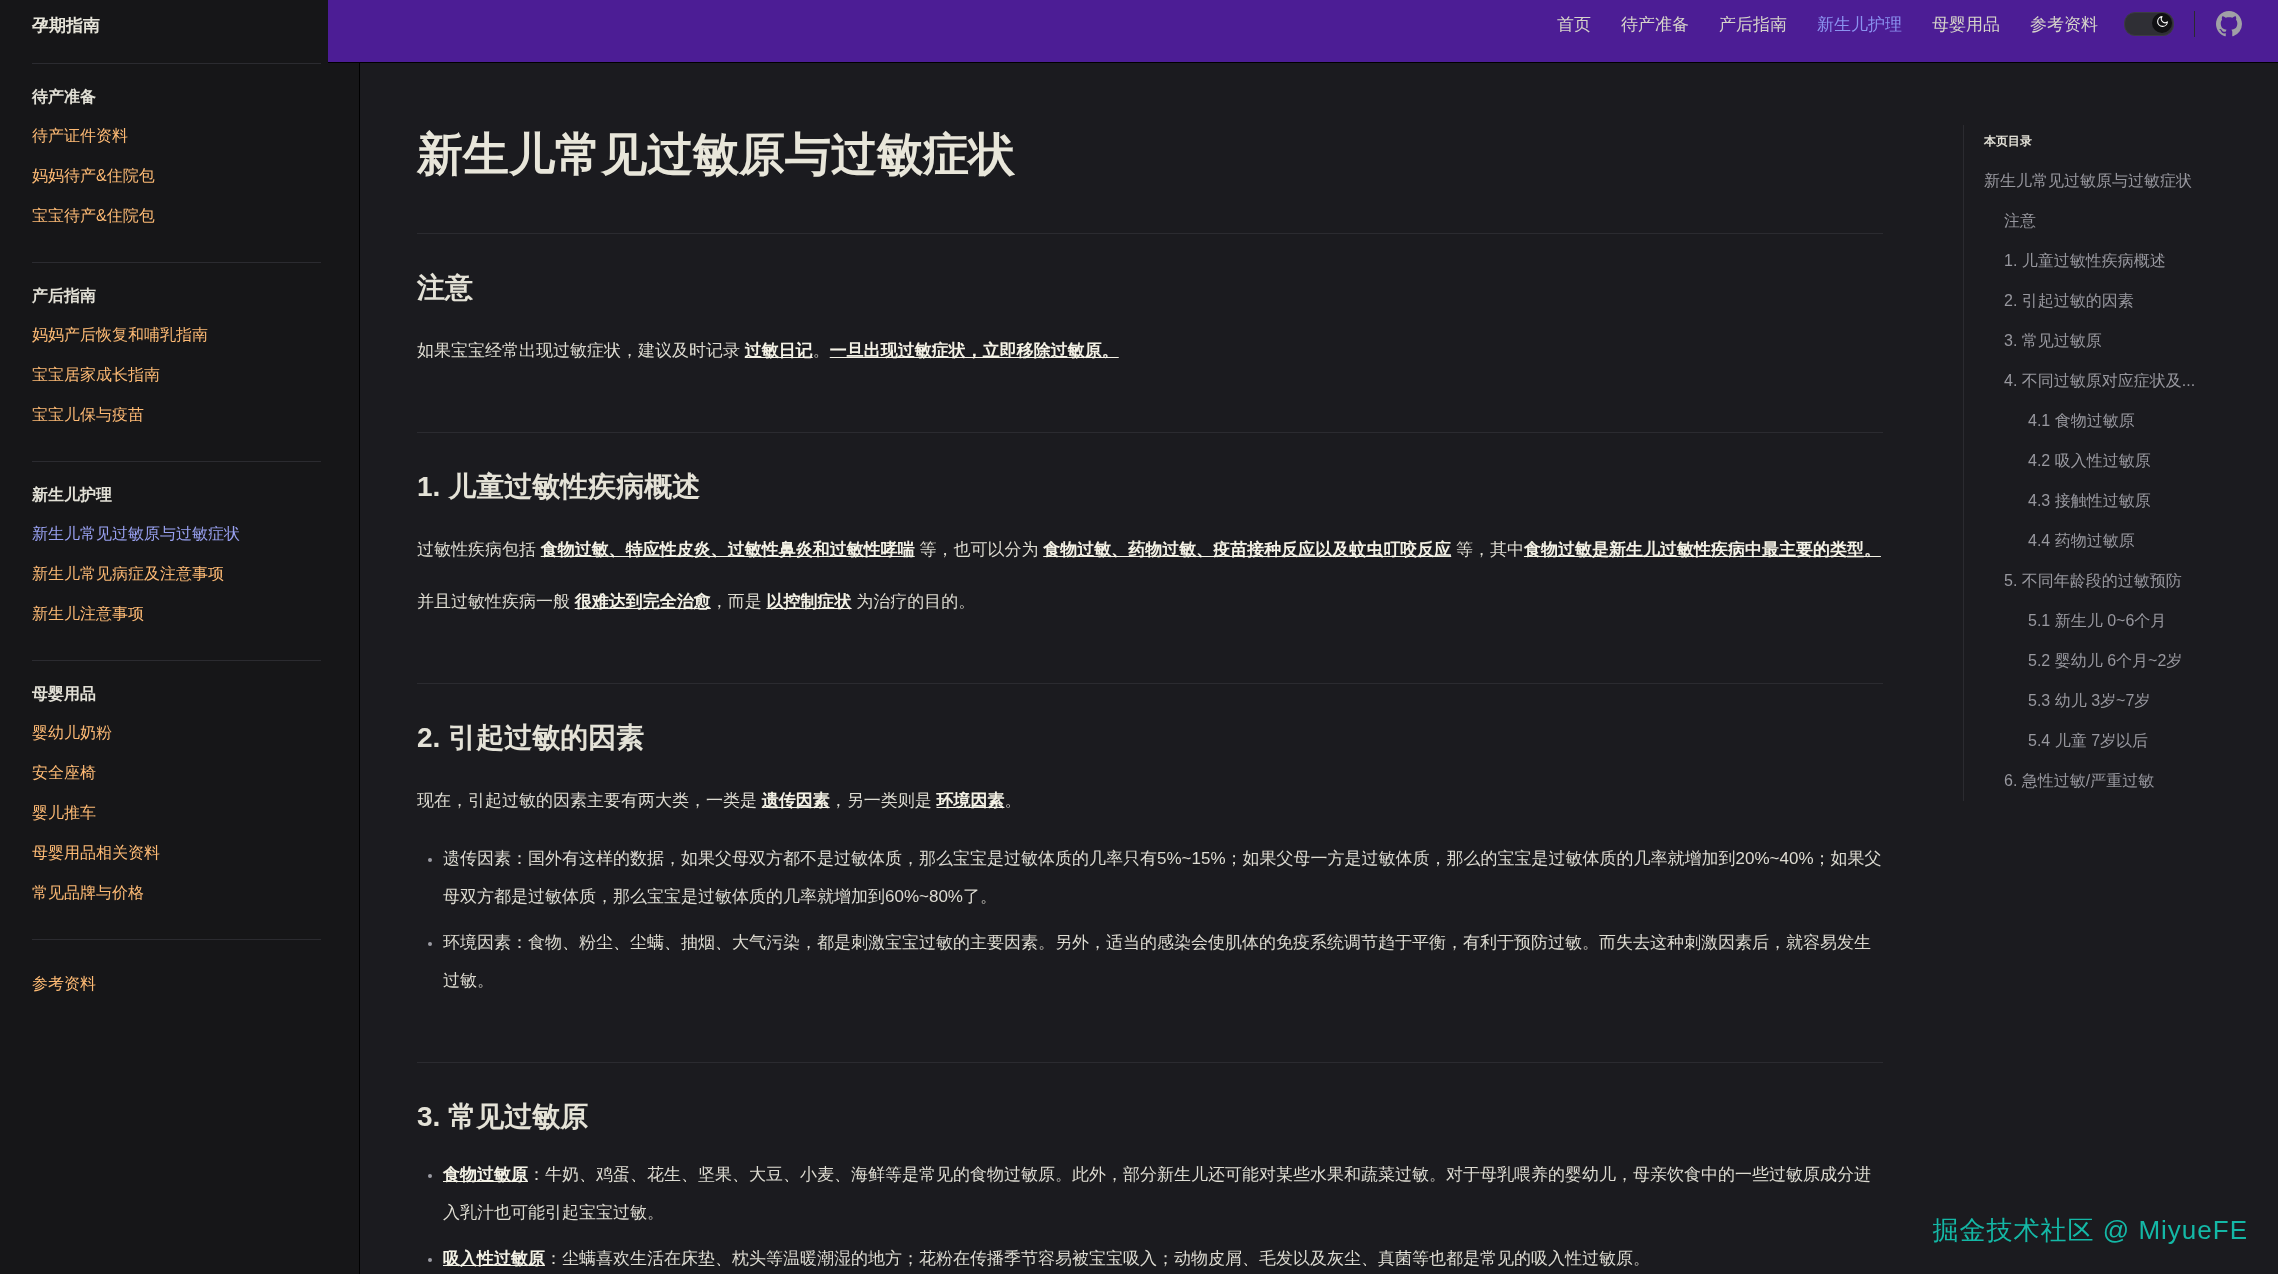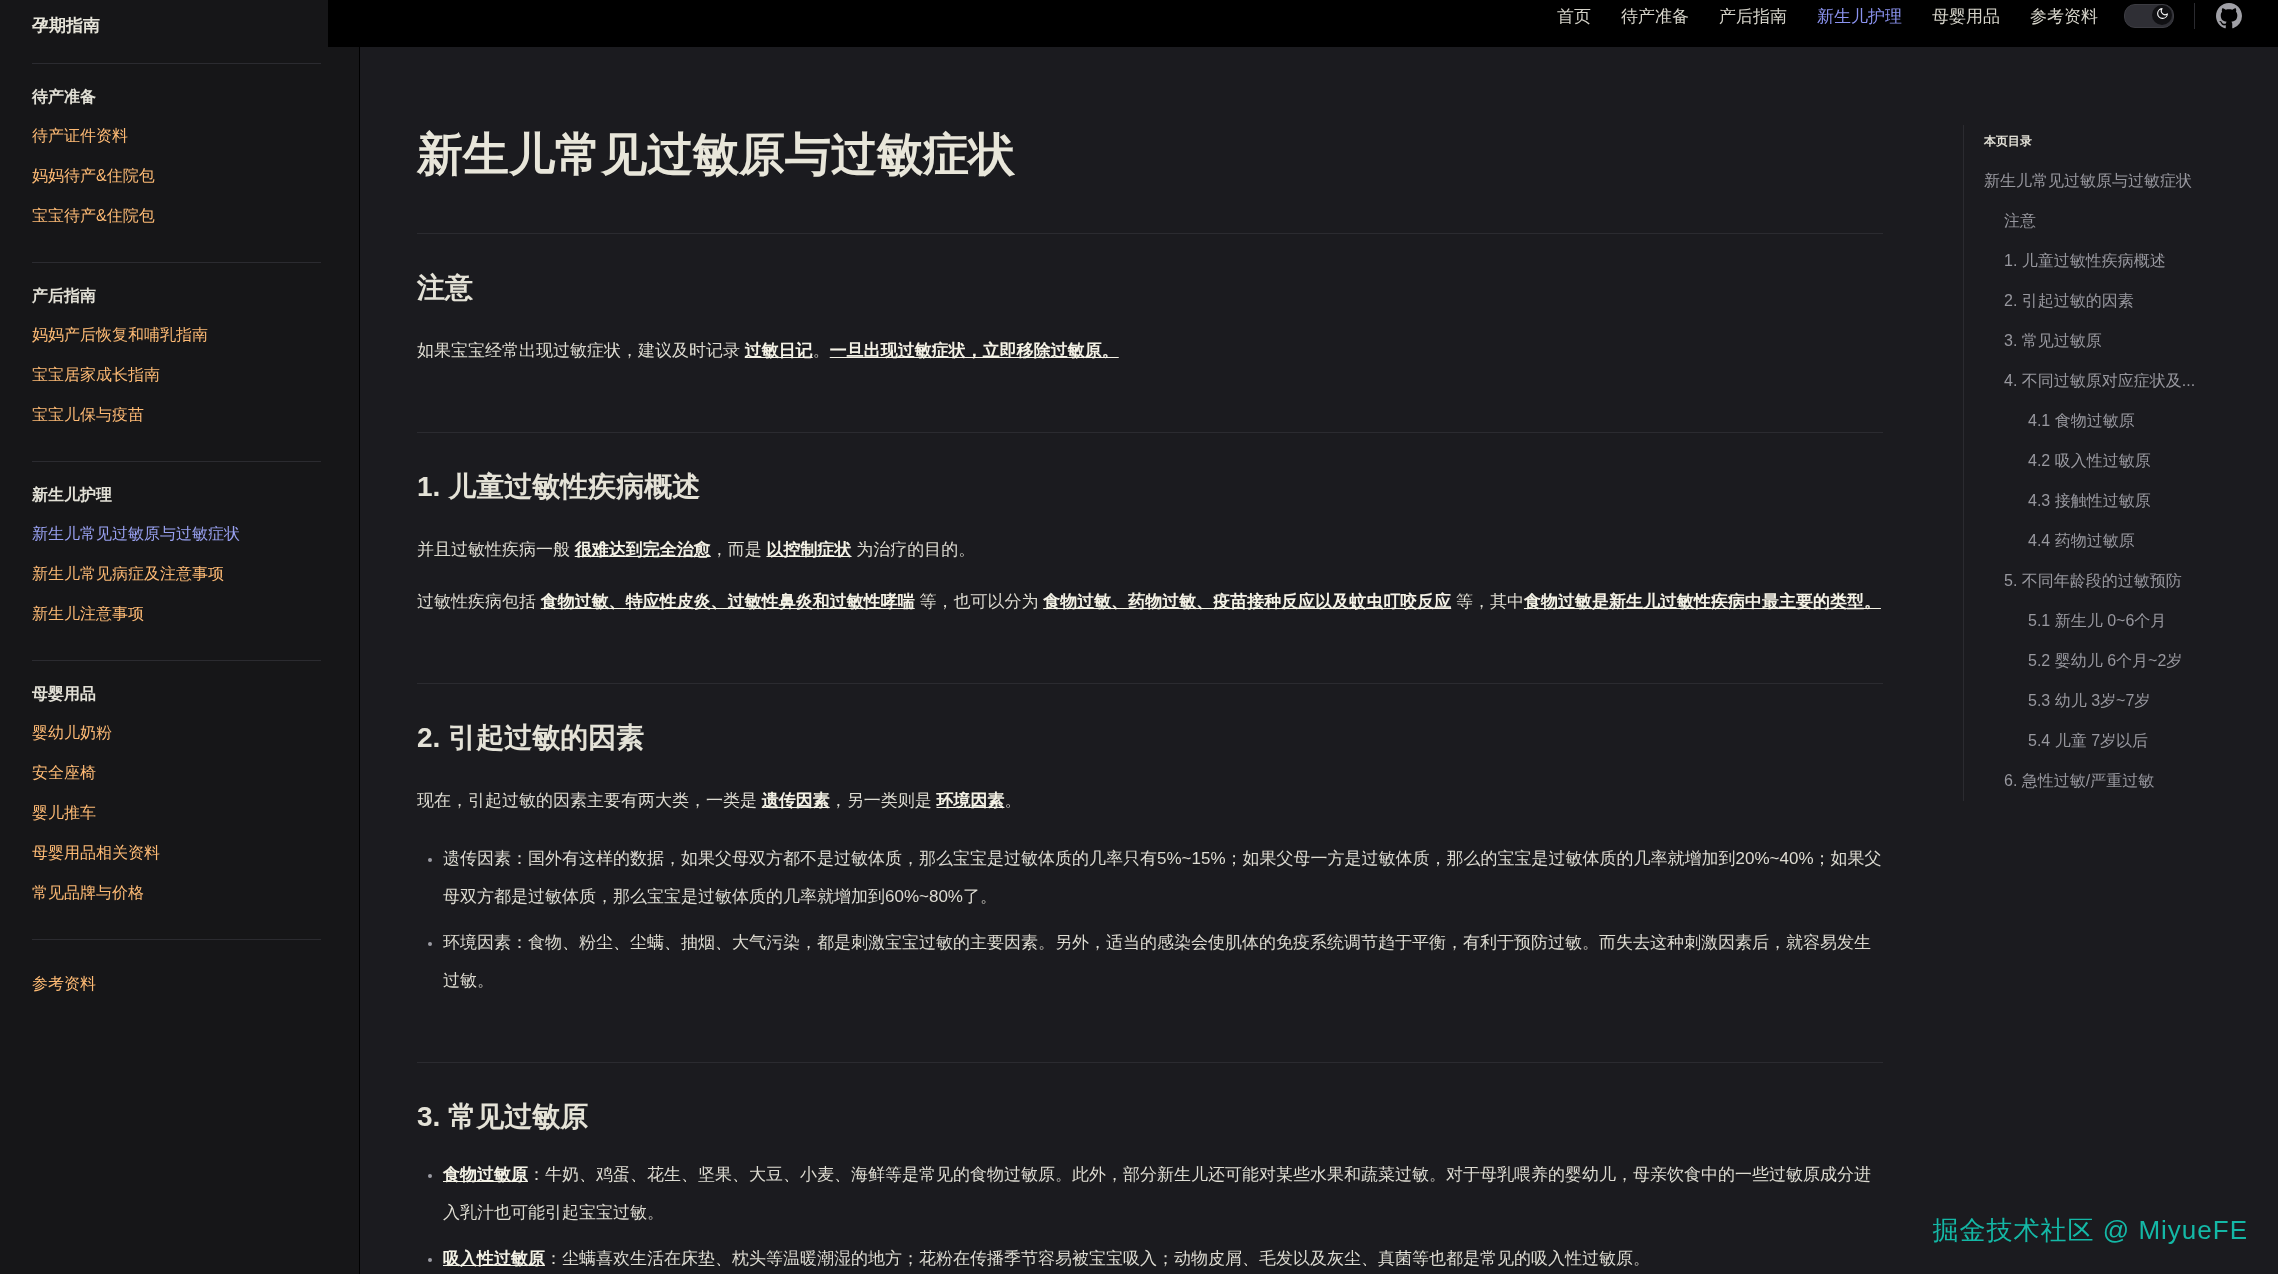--- a/index.html
+++ b/index.html
@@ -18,22 +18,22 @@
     font-size:17px;font-weight:700;color:#e6e4d9;cursor:pointer;}
   .side-hr{border:none;border-top:1px solid #2b2b30;margin:0;}
   .sgroup{margin-top:22px;}
   .sgroup-title{font-size:16px;font-weight:700;color:#e2e0d6;line-height:22px;margin-bottom:8px;}
   .sitem{height:40px;display:flex;align-items:center;font-size:16px;color:#fdba74;cursor:pointer;}
   .sitem.active{color:#99a1f1;}
   .sgroup.no-title{margin-top:24px;}
   .sgroup + .side-hr{margin-top:26px;}
   
   .navbar{
-    position:absolute;left:328px;top:0;right:0;height:47px;box-sizing:border-box;
-    border-bottom:1px solid #000;background:#000000;
+    position:absolute;left:328px;top:0;right:0;height:63px;box-sizing:border-box;
+    border-bottom:1px solid #000;background:#4c1d95;
     display:flex;align-items:center;justify-content:flex-end;
     padding:0 36px 14px 0;
   }
   .nav-links{display:flex;align-items:center;gap:30px;}
   .nav-link{font-size:17px;color:#d6d4ca;cursor:pointer;white-space:nowrap;}
   .nav-link.active{color:#8b93f0;}
   .appearance{margin:0 0 0 26px;width:48px;height:22px;border-radius:11px;
     background:#2f2f35;border:1px solid #3c3c42;position:relative;cursor:pointer;flex:none;}
   .appearance .knob{
     position:absolute;right:1px;top:0px;width:20px;height:20px;border-radius:50%;
@@ -148,22 +148,22 @@
 
   <section>
     <hr class="sec-hr">
     <h2>注意</h2>
     <p><span>如果宝宝经常出现过敏症状，建议及时记录 </span><strong>过敏日记</strong><span>。</span><strong>一旦出现过敏症状，立即移除过敏原。</strong></p>
   </section>
 
   <section>
     <hr class="sec-hr gap-lg">
     <h2>1. 儿童过敏性疾病概述</h2>
+    <p><span>过敏性疾病包括 </span><strong>食物过敏、特应性皮炎、过敏性鼻炎和过敏性哮喘</strong><span> 等，也可以分为 </span><strong>食物过敏、药物过敏、疫苗接种反应以及蚊虫叮咬反应</strong><span> 等，其中</span><strong>食物过敏是新生儿过敏性疾病中最主要的类型。</strong></p>
     <p><span>并且过敏性疾病一般 </span><strong>很难达到完全治愈</strong><span>，而是 </span><strong>以控制症状</strong><span> 为治疗的目的。</span></p>
-    <p><span>过敏性疾病包括 </span><strong>食物过敏、特应性皮炎、过敏性鼻炎和过敏性哮喘</strong><span> 等，也可以分为 </span><strong>食物过敏、药物过敏、疫苗接种反应以及蚊虫叮咬反应</strong><span> 等，其中</span><strong>食物过敏是新生儿过敏性疾病中最主要的类型。</strong></p>
   </section>
 
   <section>
     <hr class="sec-hr gap-lg">
     <h2>2. 引起过敏的因素</h2>
     <p><span>现在，引起过敏的因素主要有两大类，一类是 </span><strong>遗传因素</strong><span>，另一类则是 </span><strong>环境因素</strong><span>。</span></p>
     <ul>
       <li><span>遗传因素：国外有这样的数据，如果父母双方都不是过敏体质，那么宝宝是过敏体质的几率只有5%~15%；如果父母一方是过敏体质，那么的宝宝是过敏体质的几率就增加到20%~40%；如果父母双方都是过敏体质，那么宝宝是过敏体质的几率就增加到60%~80%了。</span></li>
       <li><span>环境因素：食物、粉尘、尘螨、抽烟、大气污染，都是刺激宝宝过敏的主要因素。另外，适当的感染会使肌体的免疫系统调节趋于平衡，有利于预防过敏。而失去这种刺激因素后，就容易发生过敏。</span></li>
     </ul>

